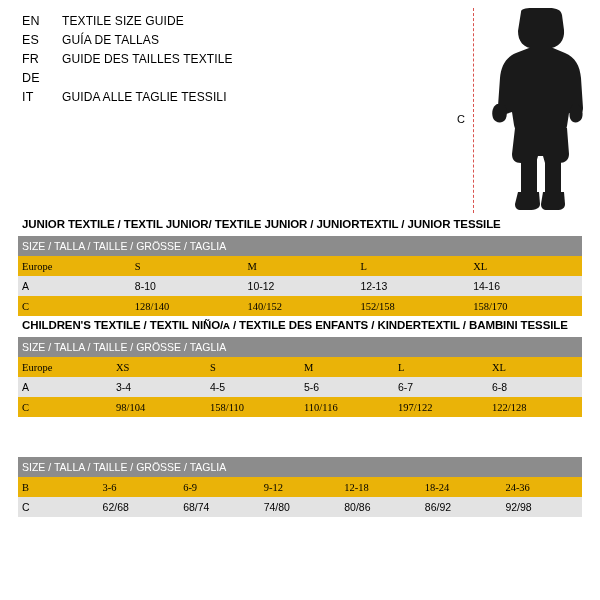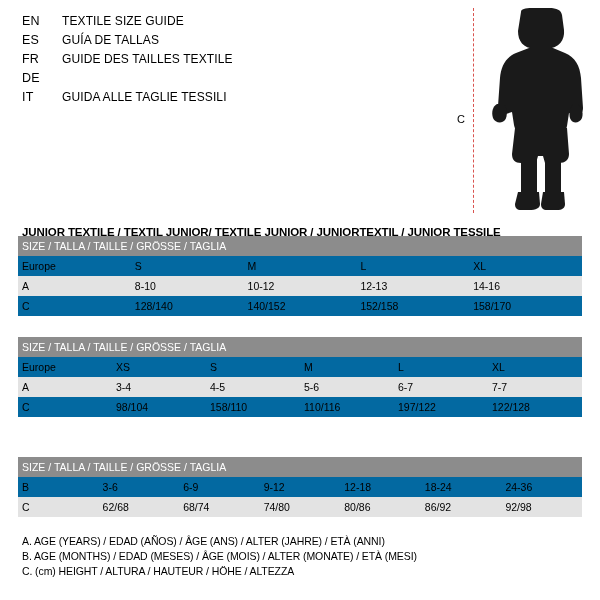--- a/index.html
+++ b/index.html
@@ -109,21 +109,22 @@
     background: #8c8c8c;
     color: #ffffff;
     font-size: 10.5px;
     font-weight: normal;
     margin-left: 6px;
   }
   .shade td {
     background: #e3e3e3;
   }
   .plain td {
-    background: #0369a1;
+    background: #eab308;
+    font-family: Liberation Serif, serif;
   }
   .lbl-col {
     width: 86px;
   }
 
   
   .legend {
     position: absolute;
     left: 22px;
     top: 534px;
@@ -183,21 +184,21 @@
 
         <path d="M60 152 L76 152 L76 186 L60 186 Z"></path>
 
         <path d="M33 184 L54 184 L55 196 C55 200 51 202 44 202 L36 202 C32 202 30 200 30 196 Z"></path>
 
         <path d="M58 184 L79 184 L80 196 C80 200 77 202 72 202 L62 202 C58 202 56 200 56 196 Z"></path>
       </g>
     </svg>
   </div>
 
-  <div class="section-title" style="top:226px;">JUNIOR TEXTILE / TEXTIL JUNIOR/ TEXTILE JUNIOR / JUNIORTEXTIL / JUNIOR TESSILE</div>
+  <div class="section-title" style="top:218px;">JUNIOR TEXTILE / TEXTIL JUNIOR/ TEXTILE JUNIOR / JUNIORTEXTIL / JUNIOR TESSILE</div>
   <table class="size-table" style="top:236px;">
     <tbody>
         <tr class="hdr-row">
       <td colspan="5">SIZE / TALLA / TAILLE / GRÖSSE / TAGLIA</td>
     </tr>
     <tr class="plain">
       <td class="lbl-col">Europe</td>
       <td>S</td>
       <td>M</td>
       <td>L</td>
@@ -213,40 +214,41 @@
     <tr class="plain">
       <td class="lbl-col">C</td>
       <td>128/140</td>
       <td>140/152</td>
       <td>152/158</td>
       <td>158/170</td>
     </tr>
   </tbody>
     </table>
 
+  <div class="section-title" style="top:319px;">CHILDREN'S TEXTILE / TEXTIL NIÑO/ᴀ / TEXTILE DES ENFANTS / KINDERTEXTIL / BAMBINI TESSILE</div>
   <table class="size-table" style="top:337px;">
     <tbody>
         <tr class="hdr-row">
       <td colspan="6">SIZE / TALLA / TAILLE / GRÖSSE / TAGLIA</td>
     </tr>
     <tr class="plain">
       <td class="lbl-col">Europe</td>
       <td>XS</td>
       <td>S</td>
       <td>M</td>
       <td>L</td>
       <td>XL</td>
     </tr>
     <tr class="shade">
       <td class="lbl-col">A</td>
       <td>3-4</td>
       <td>4-5</td>
       <td>5-6</td>
       <td>6-7</td>
-      <td>7-7</td>
+      <td>6-8</td>
     </tr>
     <tr class="plain">
       <td class="lbl-col">C</td>
       <td>98/104</td>
       <td>158/110</td>
       <td>110/116</td>
       <td>197/122</td>
       <td>122/128</td>
     </tr>
   </tbody>
@@ -271,19 +273,14 @@
       <td>62/68</td>
       <td>68/74</td>
       <td>74/80</td>
       <td>80/86</td>
       <td>86/92</td>
       <td>92/98</td>
     </tr>
   </tbody>
     </table>
 
-  <div class="legend">
-    <div class="legend-row">A. AGE (YEARS) / EDAD (AÑOS) / ÂGE (ANS) / ALTER (JAHRE) / ETÀ (ANNI)</div>
-    <div class="legend-row">B. AGE (MONTHS) / EDAD (MESES) / ÂGE (MOIS) / ALTER (MONATE) / ETÀ (MESI)</div>
-    <div class="legend-row">C. (cm) HEIGHT / ALTURA / HAUTEUR / HÖHE / ALTEZZA</div>
-  </div>
 
 </div>
 
 </body></html>

